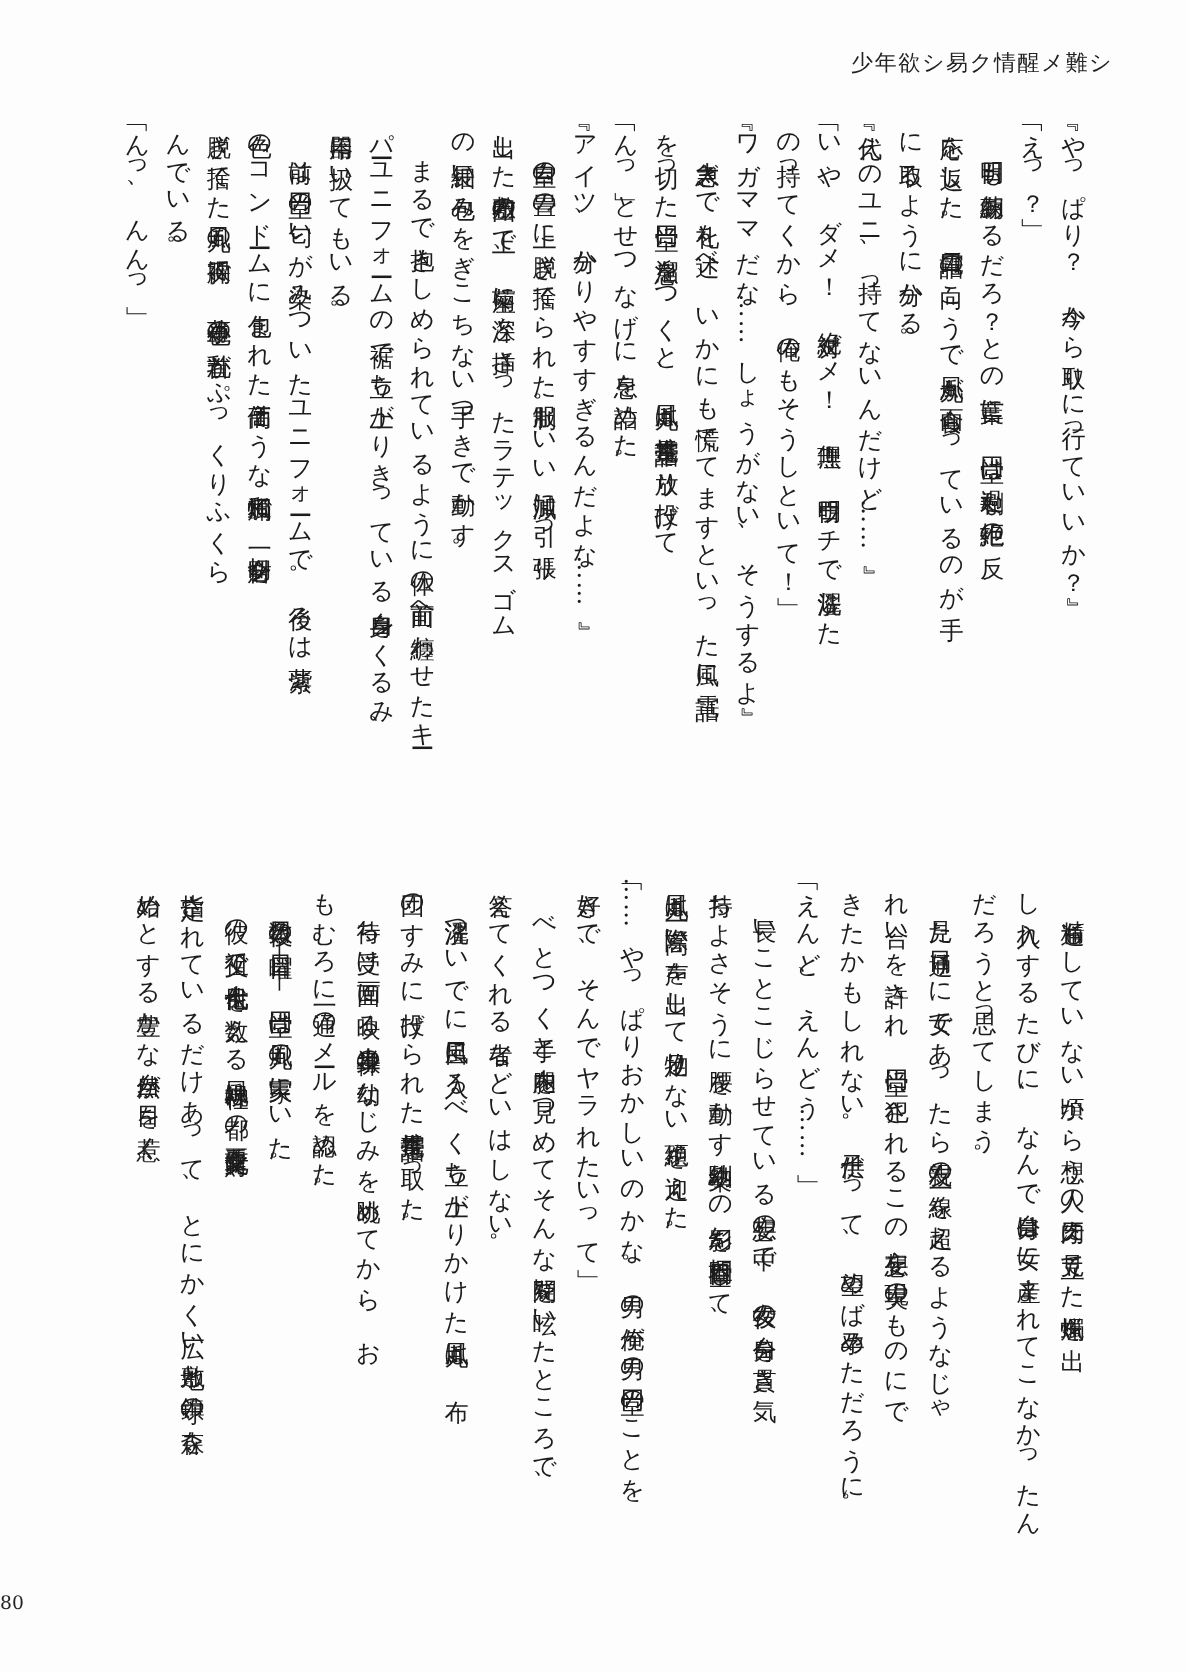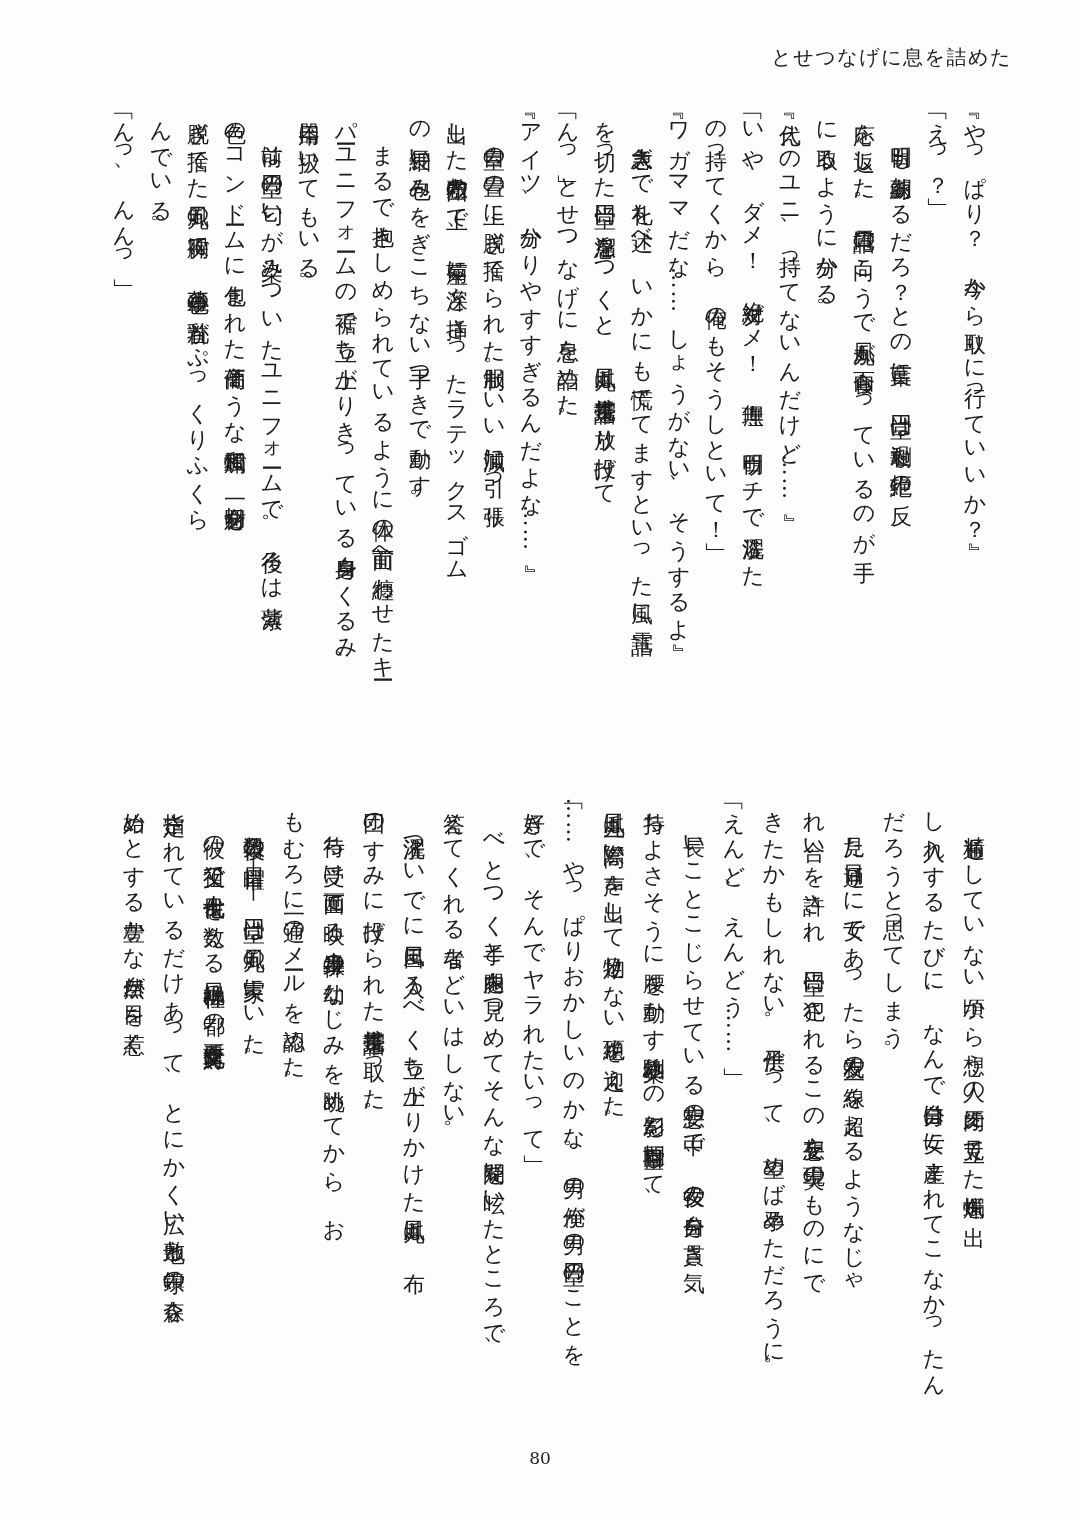--- a/index.html
+++ b/index.html
@@ -40,31 +40,30 @@
     top: 796px;
     height: 652px;
     line-height: 40px;
   }
   .tline { margin: 0; padding: 0; }
   .page-number {
     position: absolute;
     top: 1448px;
     left: 0;
     width: 100%;
-    text-align: center;
     font-size: 17px;
     color: #222222;
     font-family: "DejaVu Serif", "Liberation Serif", serif;
   }
 </style>
 </head>
 <body>
 
 <div class="page">
-  <div class="running-header">とせつなげに息を詰めた</div>
+  <div class="running-header">少年欲シ易ク情醒メ難シ</div>
 
   <div class="vblock block-top">
       <div class="tline">『やっぱり？　今から取りに行っていいか？』</div>
       <div class="tline">「えっ？」</div>
       <div class="tline">　明日も朝練あるだろ？との言葉に、円堂は過剰な拒絶の反</div>
       <div class="tline">応を返した。電話口の向こうで風丸が面食らっているのが手</div>
       <div class="tline">に取るように分かる。</div>
       <div class="tline">『代えのユニ、持ってないんだけど……』</div>
       <div class="tline">「いや、ダメ！　絶対ダメ！　無理！　明日ウチで洗濯した</div>
       <div class="tline">の持ってくから、俺のもそうしといて！」</div>

